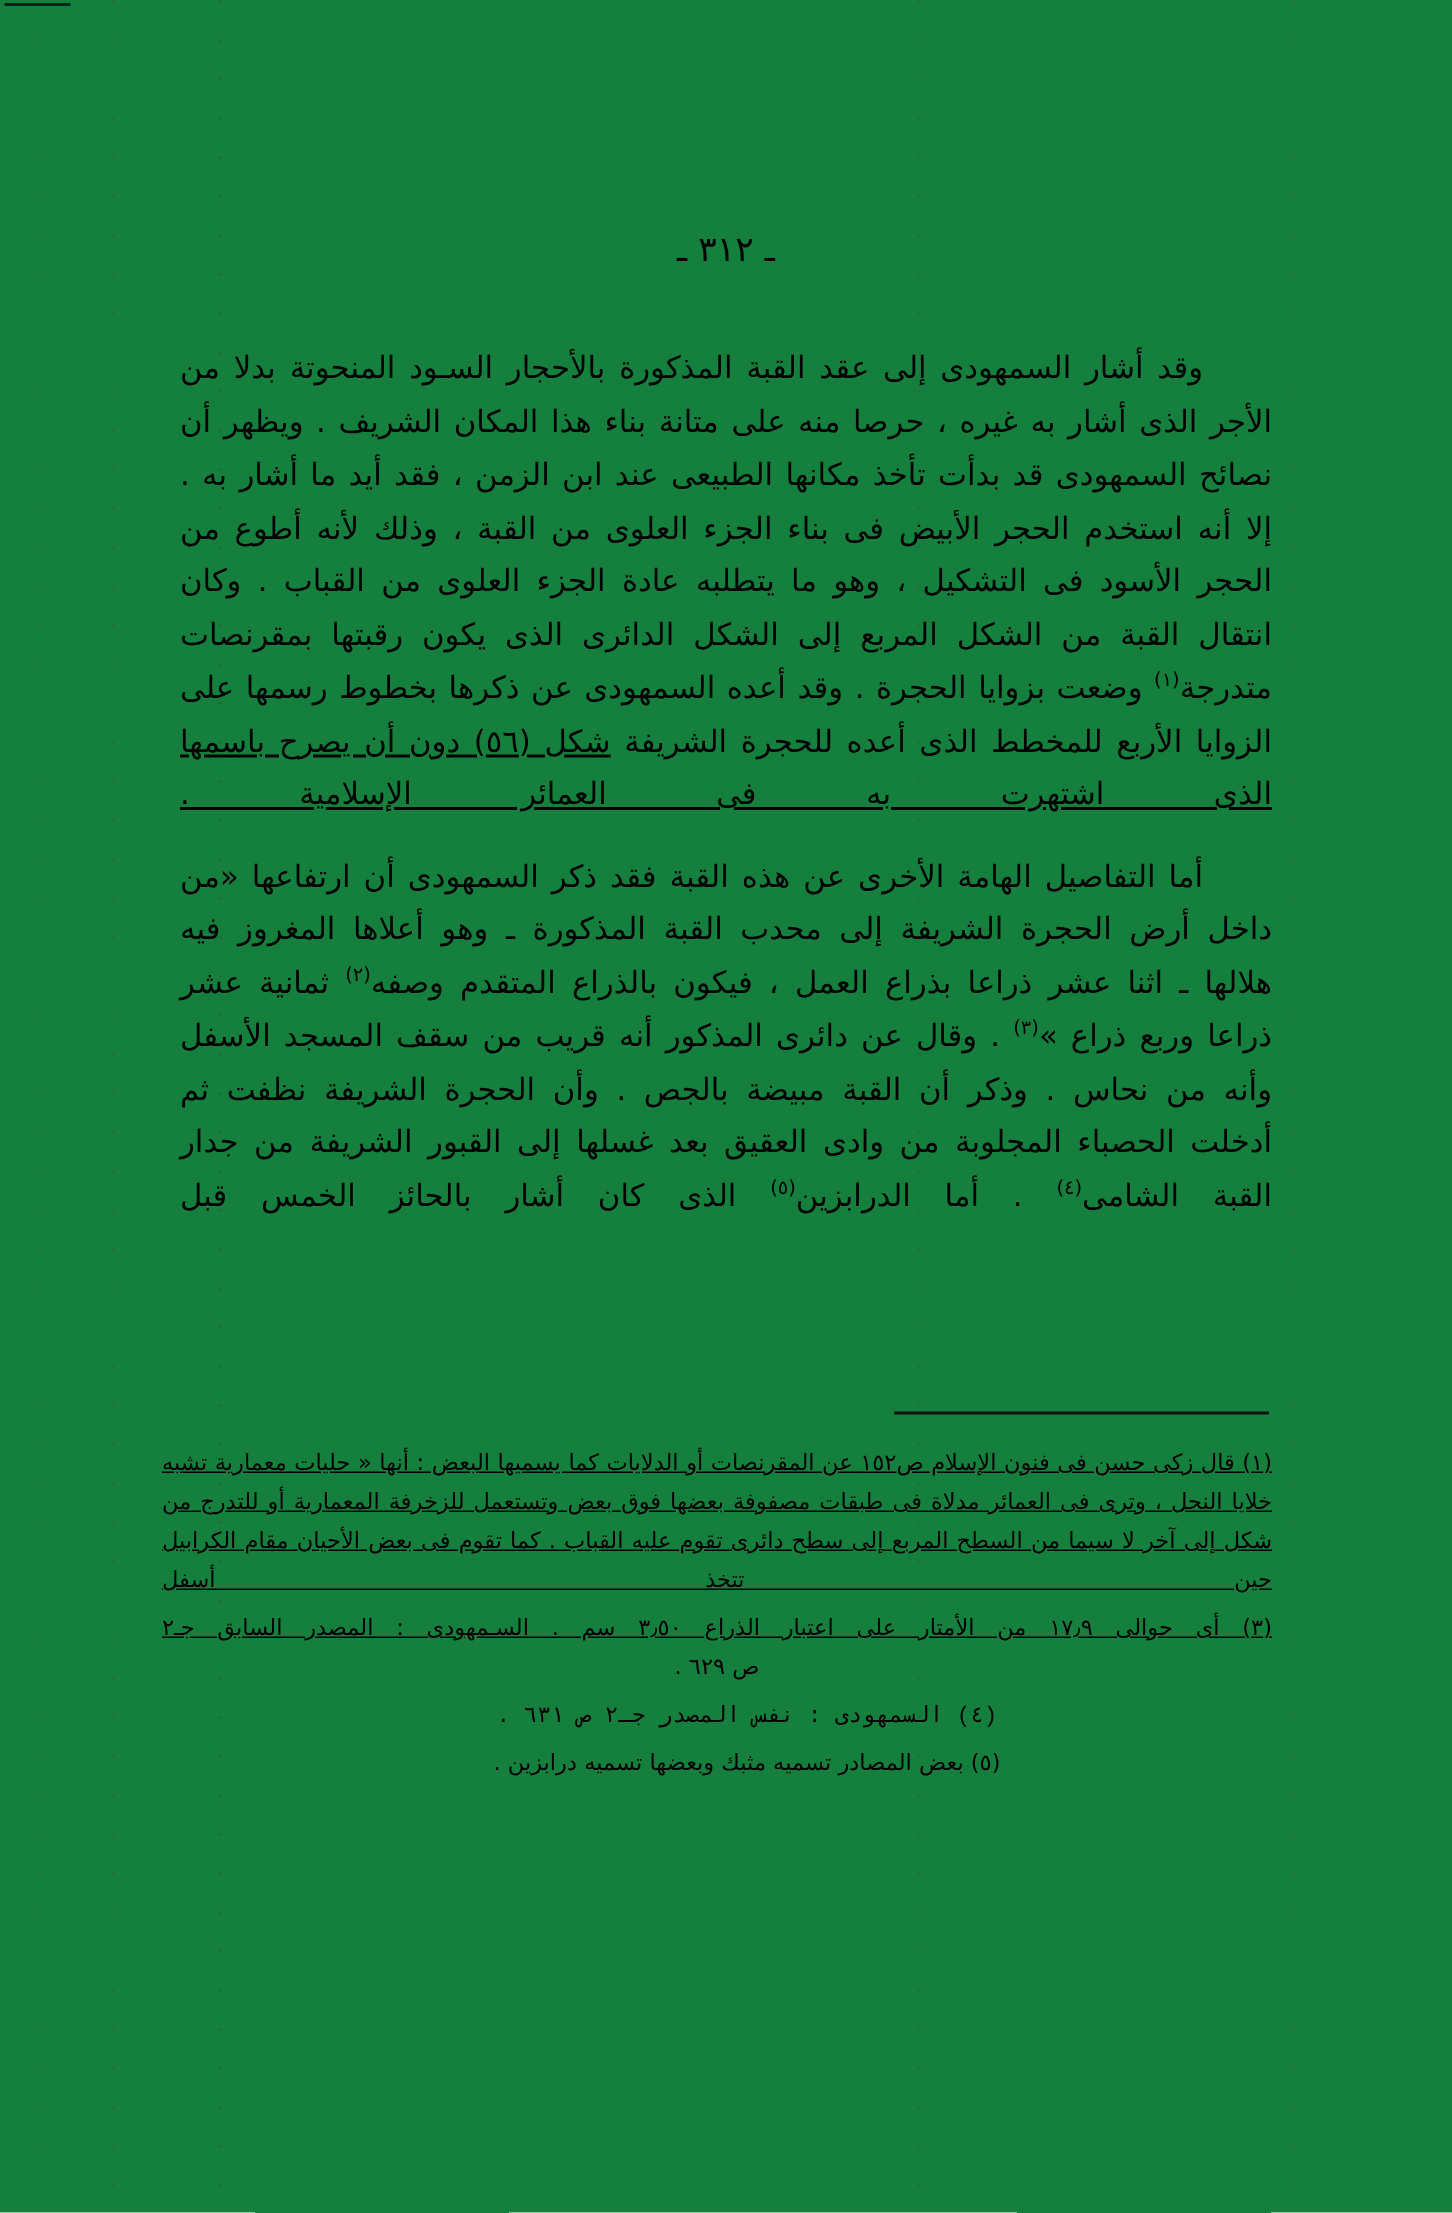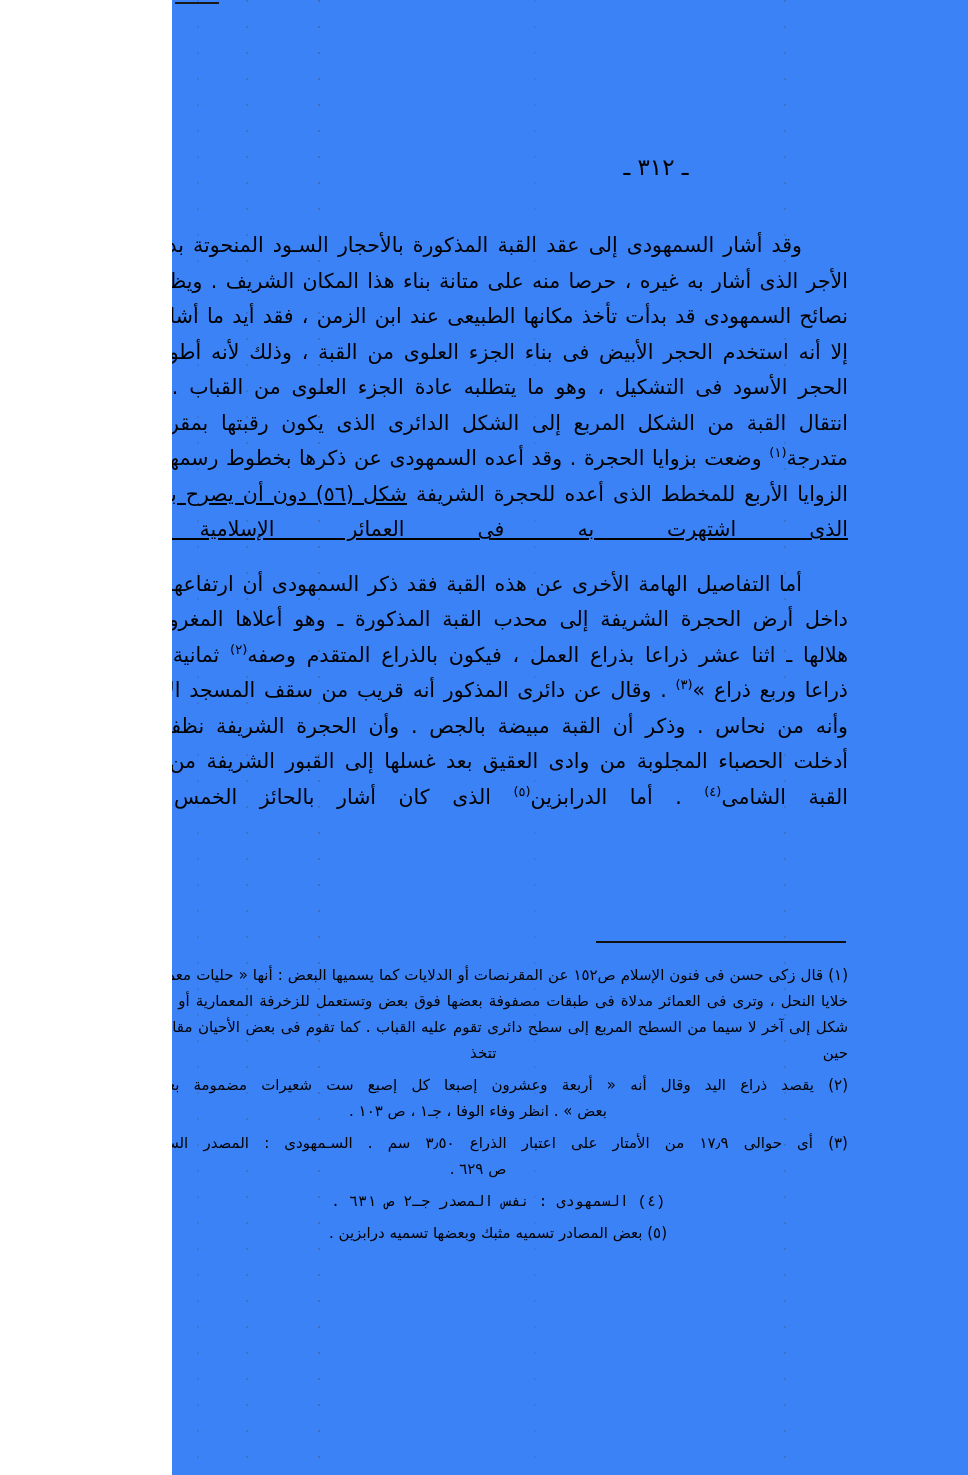--- a/index.html
+++ b/index.html
@@ -2,23 +2,23 @@
 <html lang="ar" dir="rtl"><head>
 <meta charset="utf-8">
 <style>
   html, body {
     margin: 0;
     padding: 0;
     background: #ffffff;
   }
   .page {
     position: relative;
-    width: 796px;
+    width: 968px;
     height: 1475px;
-    background: #3b82f6;
+    background: #15803d;
     overflow: hidden;
     font-family: "DejaVu Sans", "Liberation Sans", sans-serif;
     color: #000000;
     direction: rtl;
   }
 
   
   .scan-edge-line {
     position: absolute;
     left: 3px;
@@ -100,20 +100,21 @@
     top: 962px;
     right: 120px;
     width: 740px;
     font-size: 15px;
     line-height: 26px;
   }
   .fn-item { margin-bottom: 3px; }
   .fn-body {
     text-align: justify;
     text-align-last: justify;
+    text-decoration: underline;
   }
   .fn-tail {
     display: block;
     text-align: center;
     text-align-last: center;
   }
   .fn-short {
     text-align: center;
     text-align-last: center;
     padding-left: 40px;
@@ -171,27 +172,20 @@
     <div class="fn-item f1">
       <div class="fn-body">
         <span>(١)</span>
         <span>قال زكى حسن فى فنون الإسلام ص١٥٢ عن المقرنصات أو الدلايات كما يسميها البعض :</span>
         <span>أنها « حليات معمارية تشبه خلايا النحل ، وترى فى العمائر مدلاة فى طبقات مصفوفة بعضها</span>
         <span>فوق بعض وتستعمل للزخرفة المعمارية أو للتدرج من شكل إلى آخر لا سيما من السطح المربع</span>
         <span>إلى سطح دائرى تقوم عليه القباب . كما تقوم فى بعض الأحيان مقام الكرابيل حين تتخذ أسفل</span>
       </div>
     </div>
 
-    <div class="fn-item f2">
-      <div class="fn-body">
-        <span>(٢)</span>
-        <span>يقصد ذراع اليد وقال أنه « أربعة وعشرون إصبعا كل إصبع ست شعيرات مضمومة بعضها إلى</span>
-      </div>
-      <span class="fn-tail">بعض » . انظر وفاء الوفا ، جـ١ ، ص ١٠٣ .</span>
-    </div>
 
     <div class="fn-item f3">
       <div class="fn-body">
         <span>(٣)</span>
         <span>أى حوالى ١٧٫٩ من الأمتار على اعتبار الذراع ٣٫٥٠ سم . السـمهودى : المصدر السابق جـ٢</span>
       </div>
       <span class="fn-tail">ص ٦٢٩ .</span>
     </div>
 
     <div class="fn-item f4">

